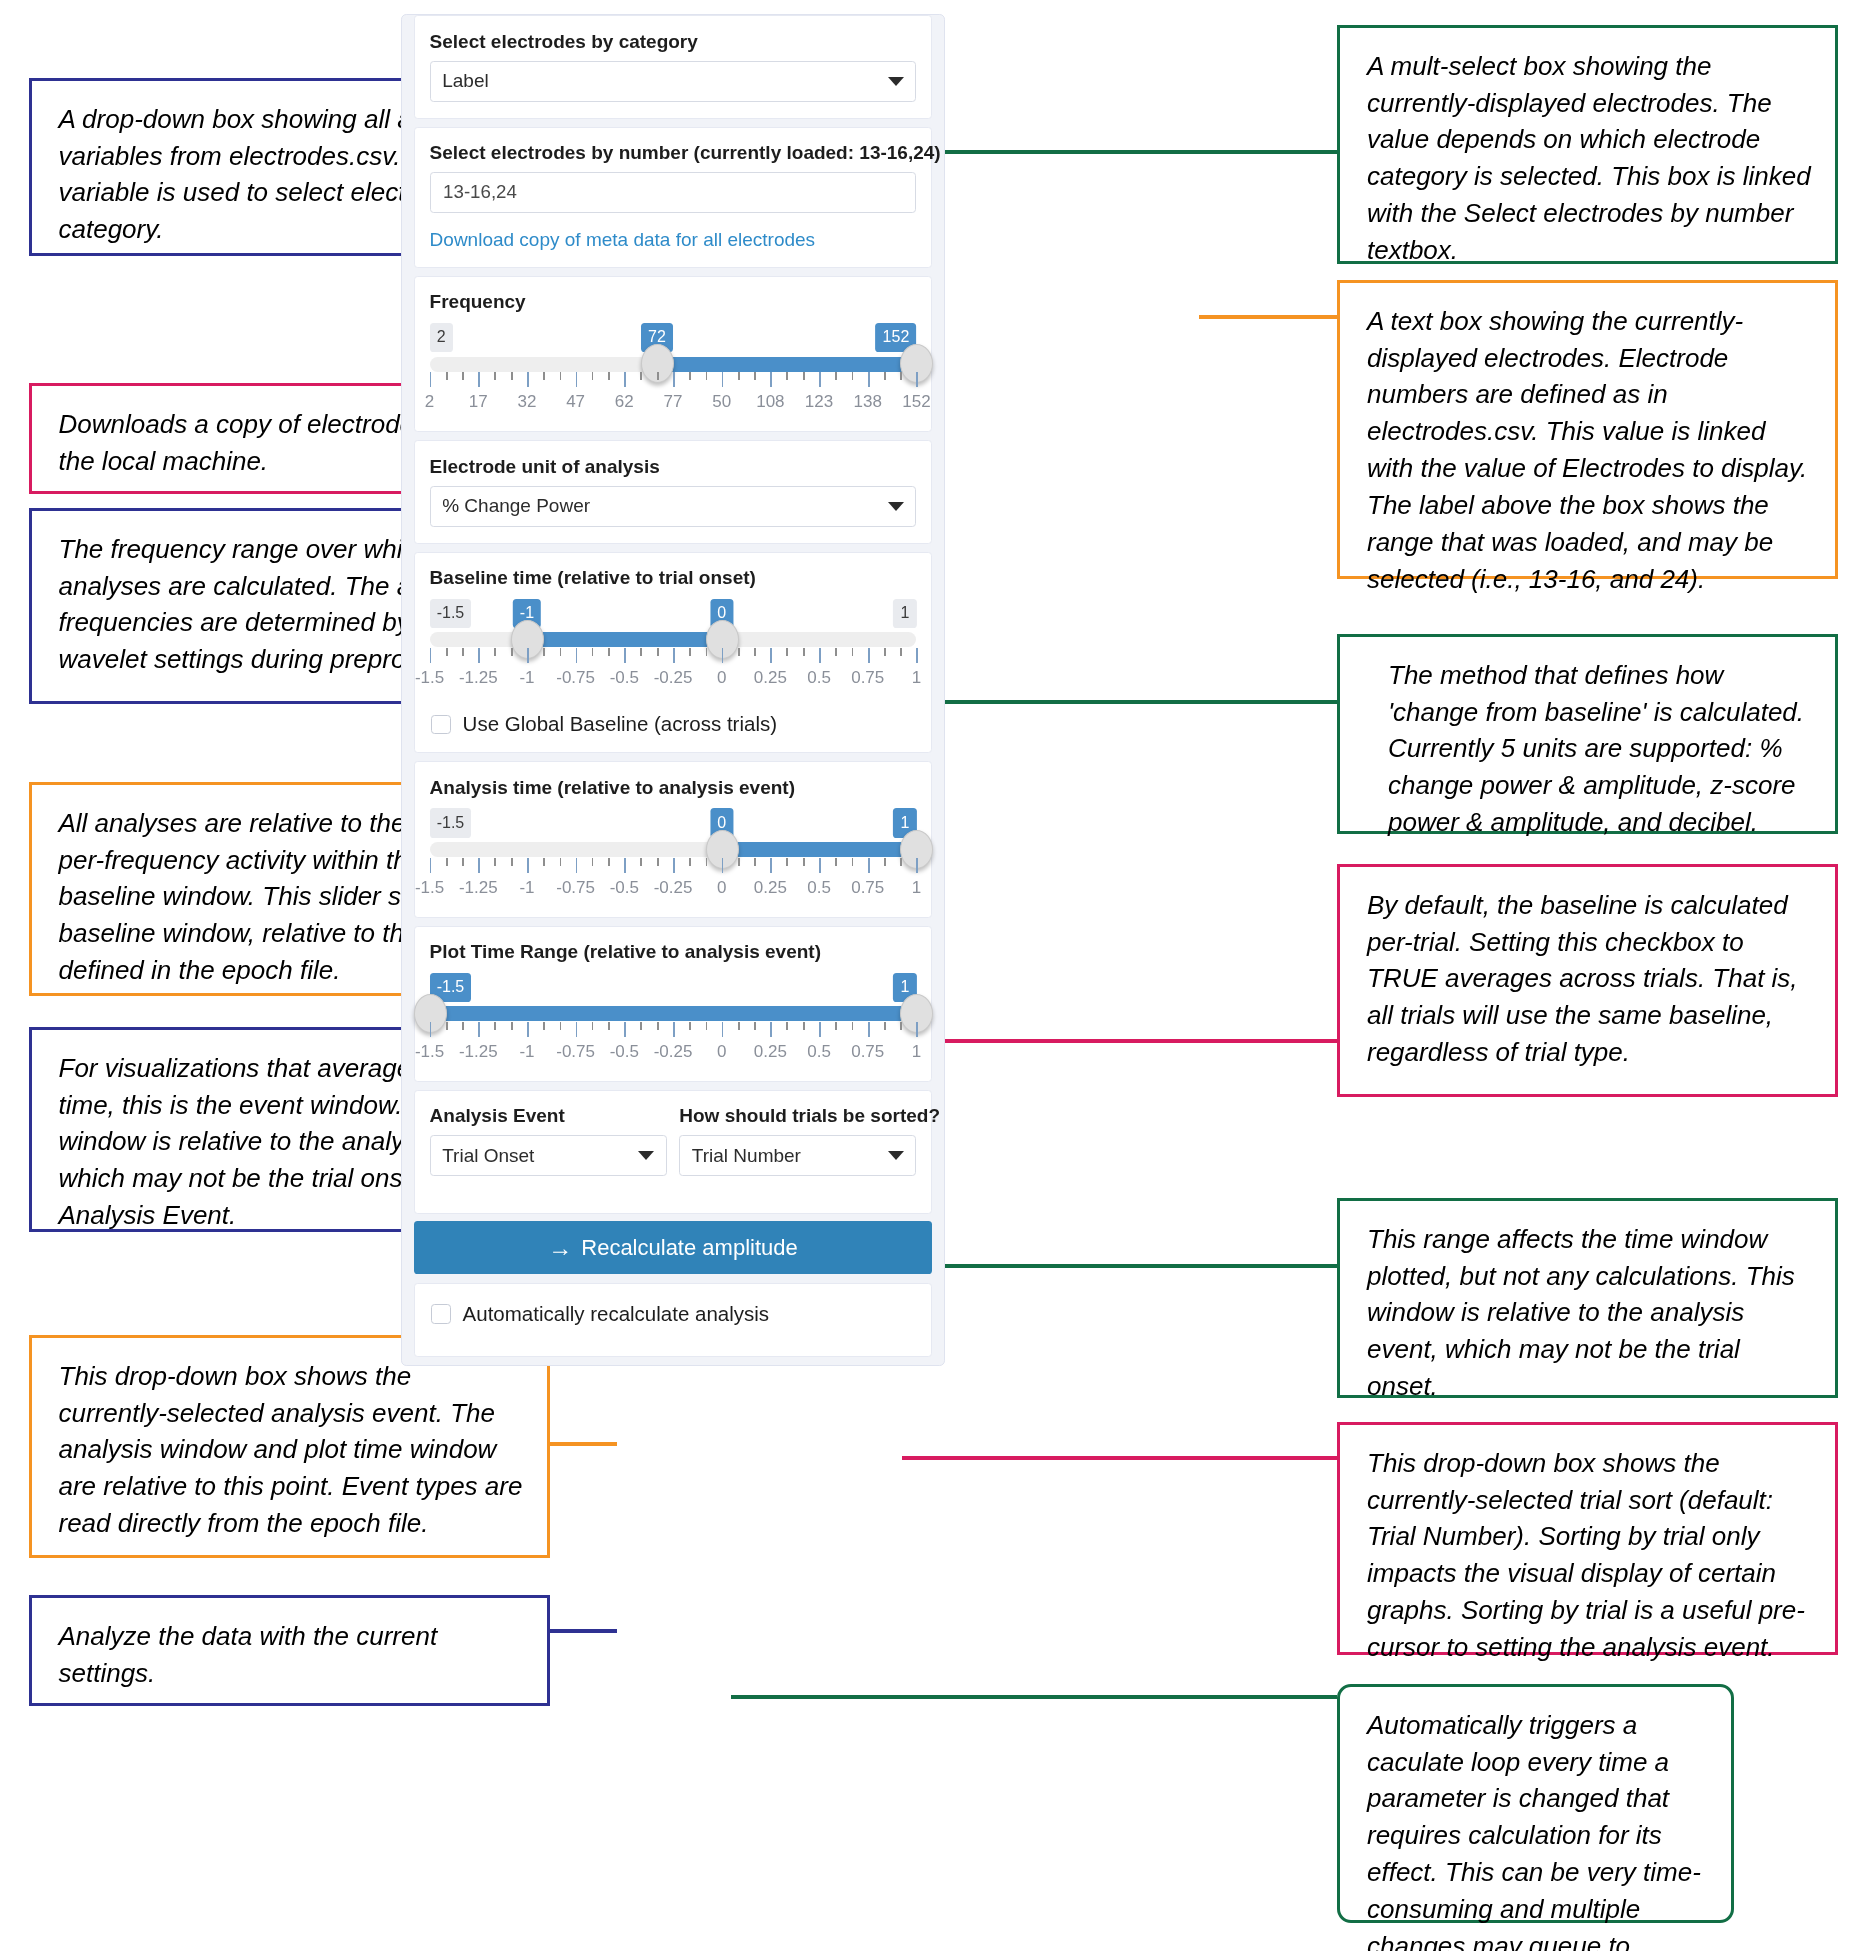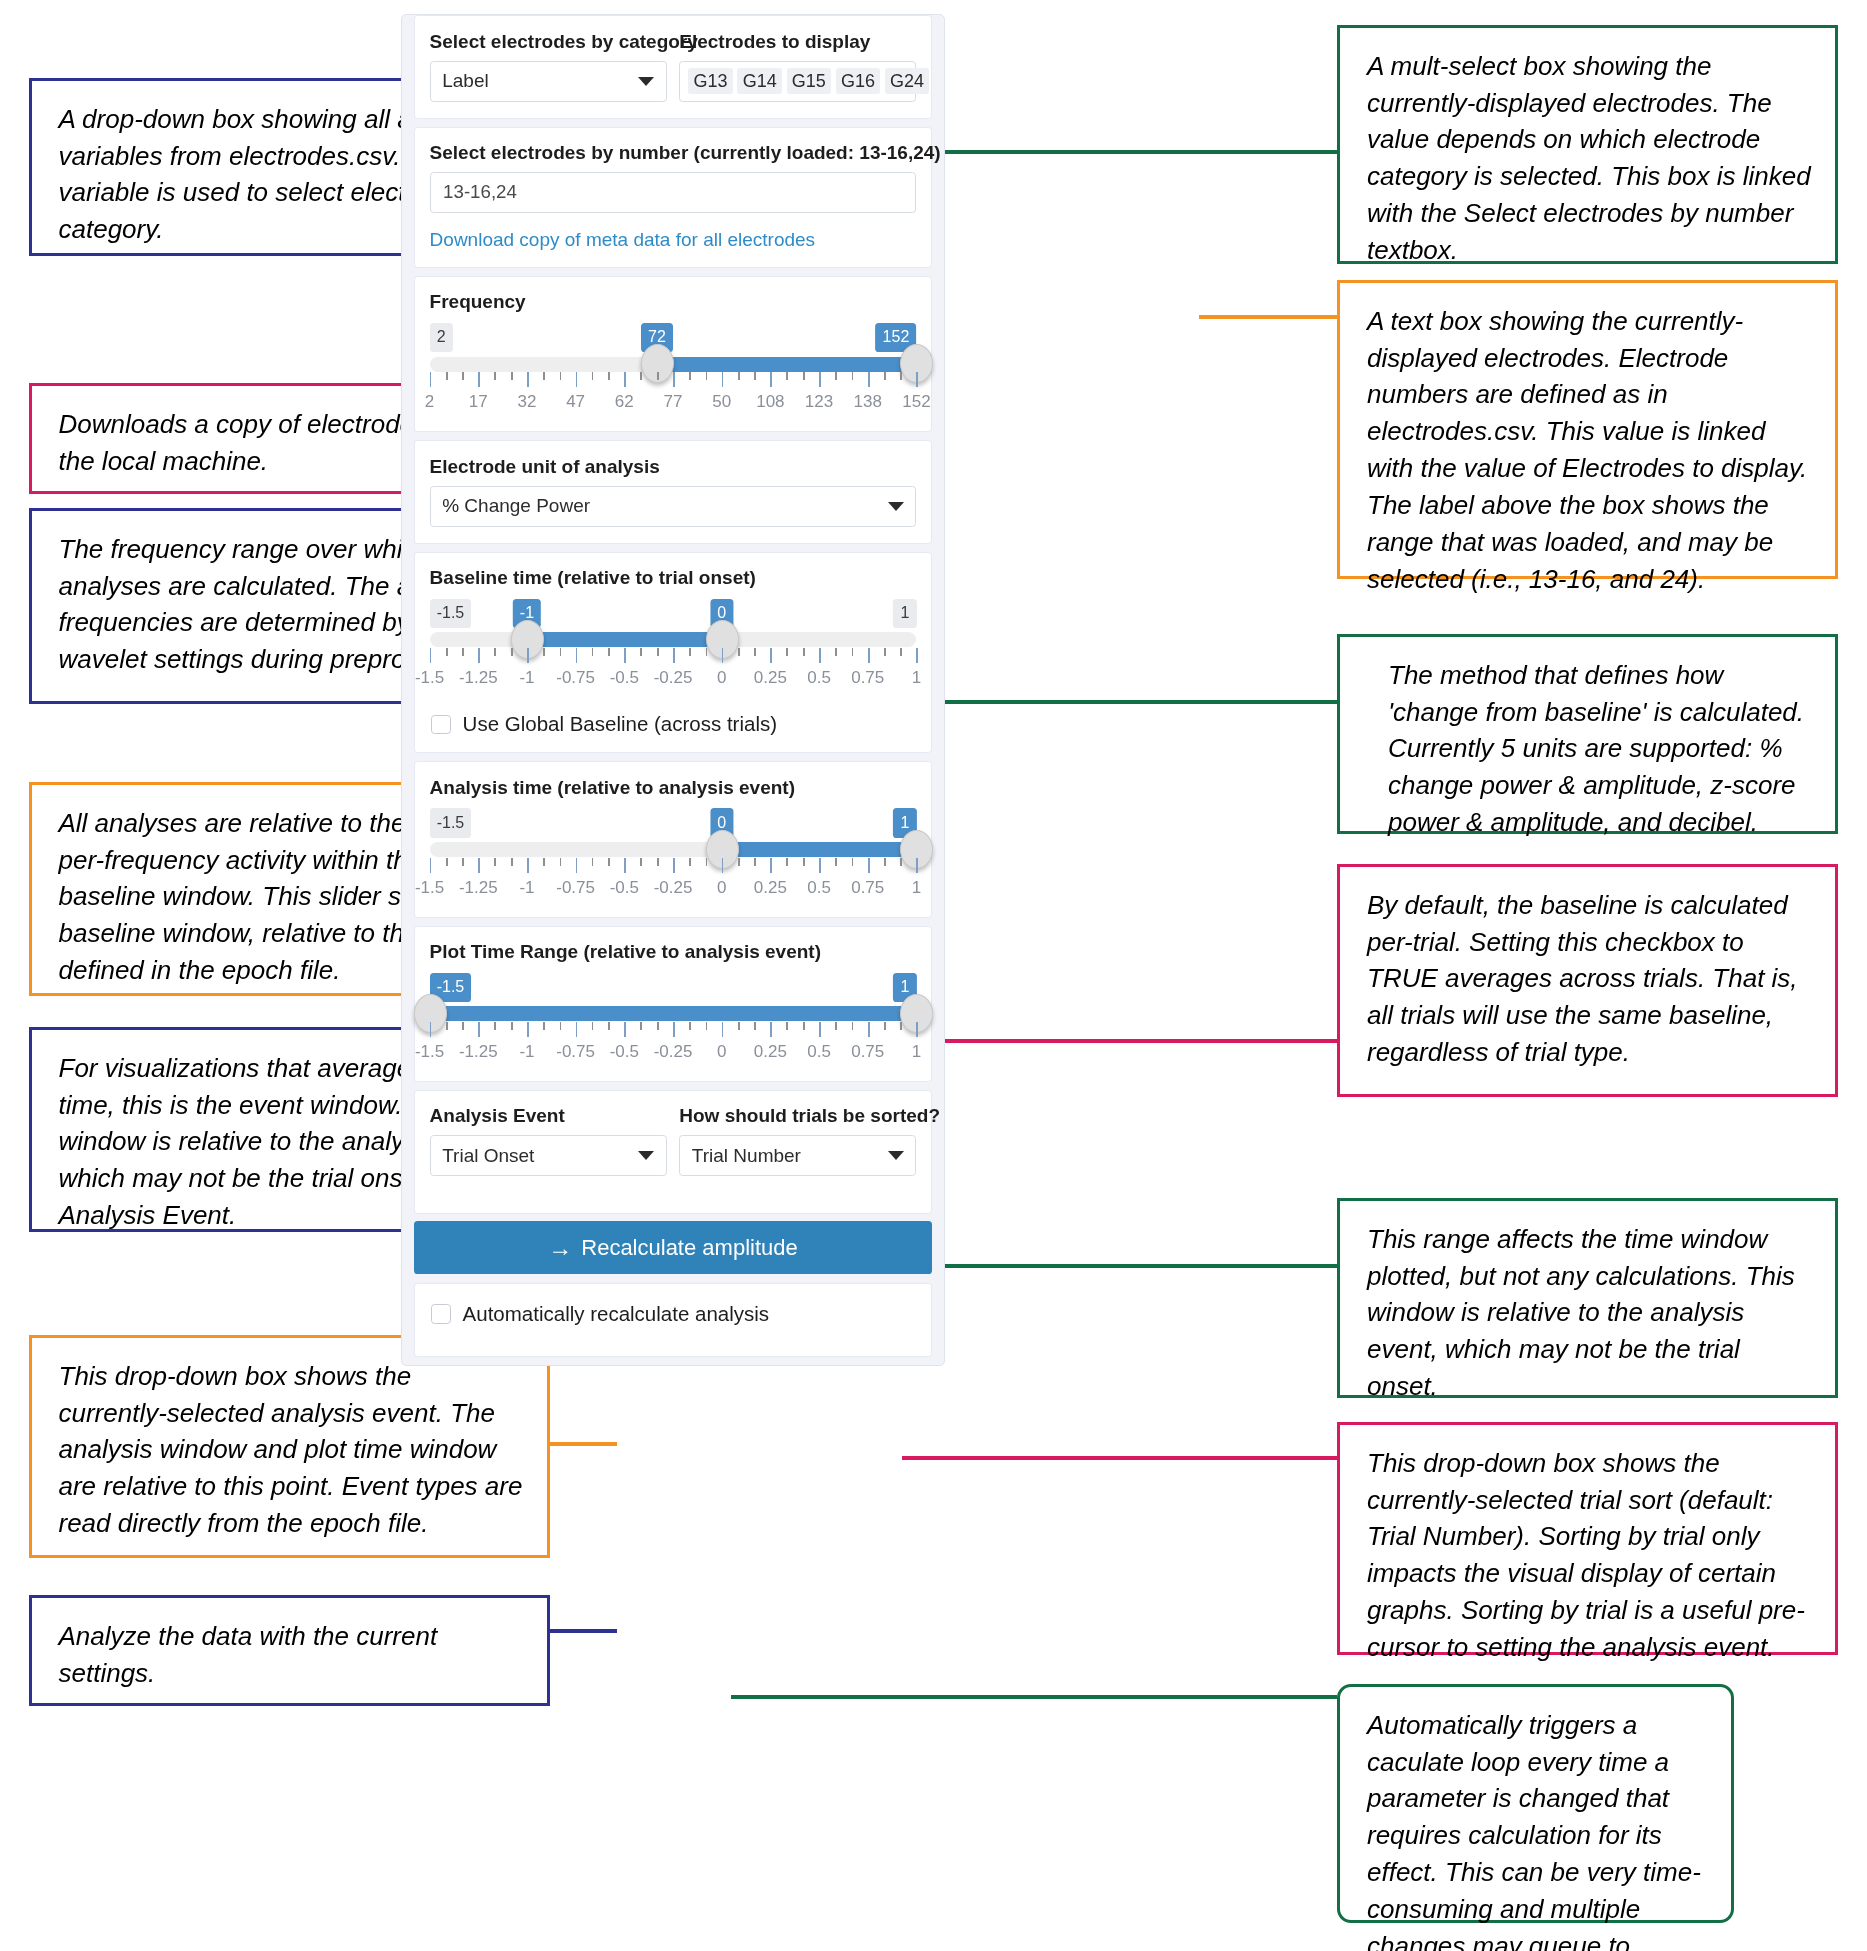--- a/index.html
+++ b/index.html
@@ -316,30 +316,20 @@
 <div id="panel" style="height: auto;">
 
 
   <div class="card">
     <div class="row2">
       <div class="col">
         <div class="lbl">Select electrodes by category</div>
         <div class="select">
           <span class="val">Label</span>
           <span class="caret"></span>
-        </div>
-      </div>
-      <div class="col">
-        <div class="lbl">Electrodes to display</div>
-        <div class="multisel">
-          <span class="tag">G13</span>
-          <span class="tag">G14</span>
-          <span class="tag">G15</span>
-          <span class="tag">G16</span>
-          <span class="tag">G24</span>
         </div>
       </div>
     </div>
   </div>
 
   <div class="card">
     <div class="lbl">Select electrodes by number (currently loaded: 13-16,24)</div>
     <div class="textinput">
       <span>13-16,24</span>
     </div>

